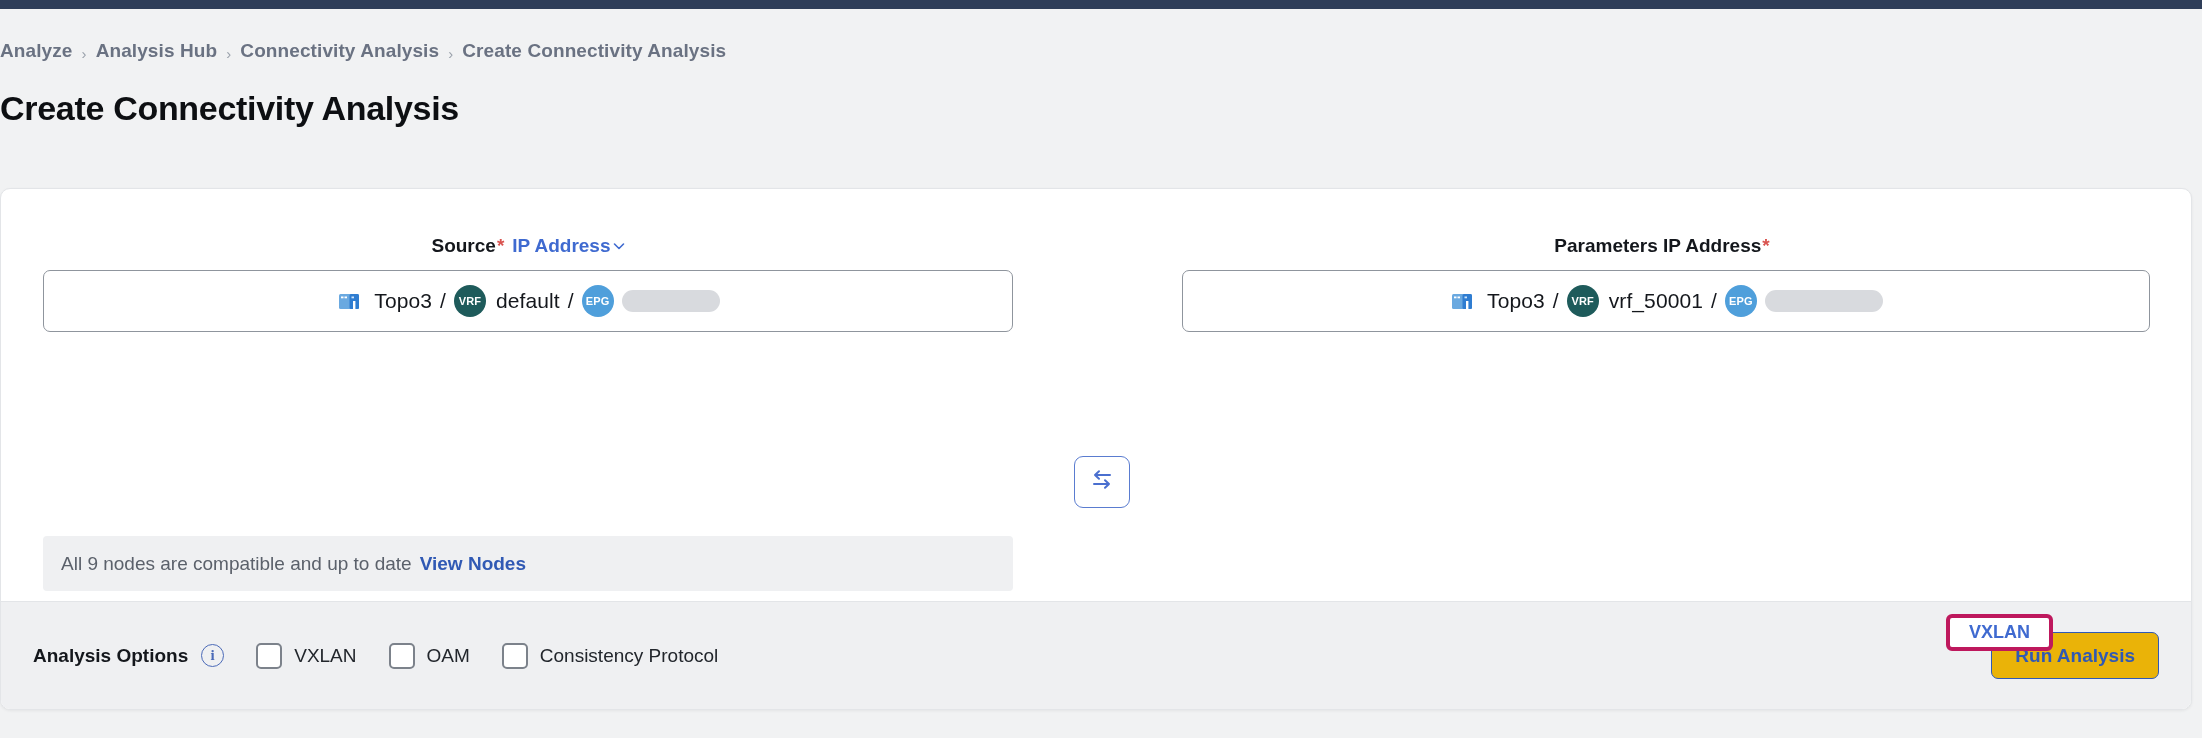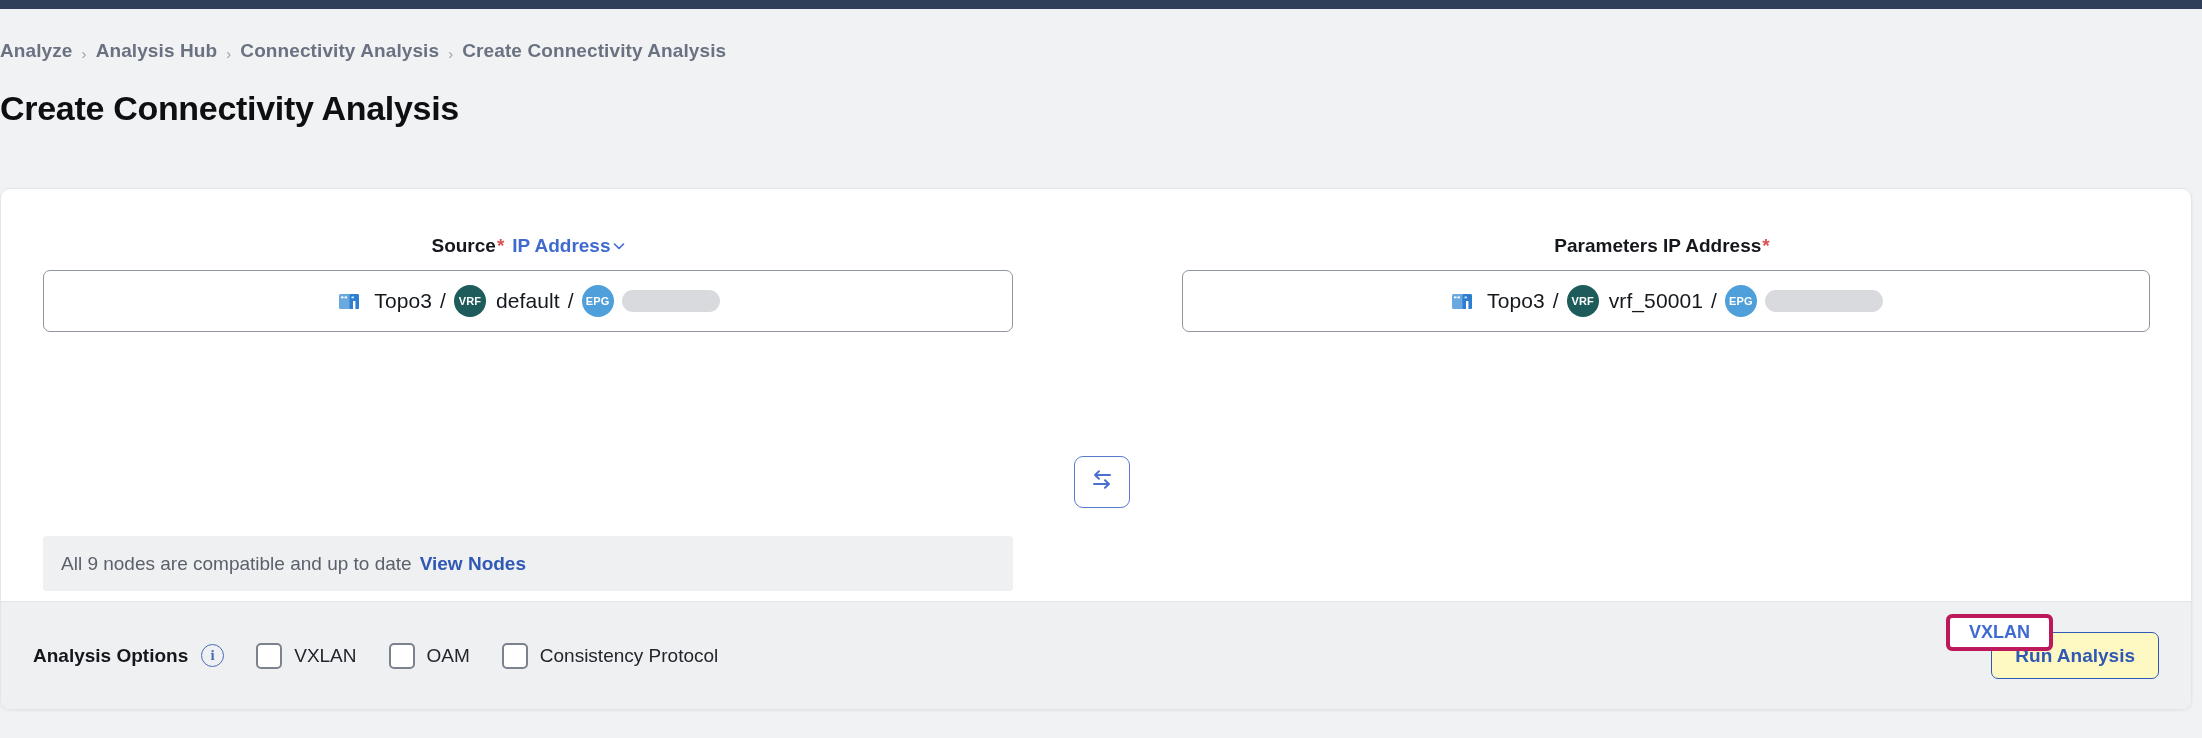--- a/index.html
+++ b/index.html
@@ -176,21 +176,21 @@
   .cb-item { display: flex; align-items: center; gap: 12px; margin-left: 32px; cursor: pointer; }
   .cb {
     width: 26px; height: 26px; border: 2px solid #7c828b;
     border-radius: 5px; background: #fff; flex: none;
   }
   .cb-text { font-size: 19px; color: #22262c; white-space: nowrap; }
   .run-btn {
     margin-left: auto;
     height: 47px; padding: 0 23px;
     border: 1.8px solid #3059b4; border-radius: 7px;
-    background: #fef9c3; color: #3059b4;
+    background: #eab308; color: #3059b4;
     font-size: 19px; font-weight: 700;
     display: flex; align-items: center; justify-content: center;
     cursor: pointer; font-family: "Liberation Sans", sans-serif;
   }
 </style>
 </head>
 <body>
 
 <div id="app">
 

